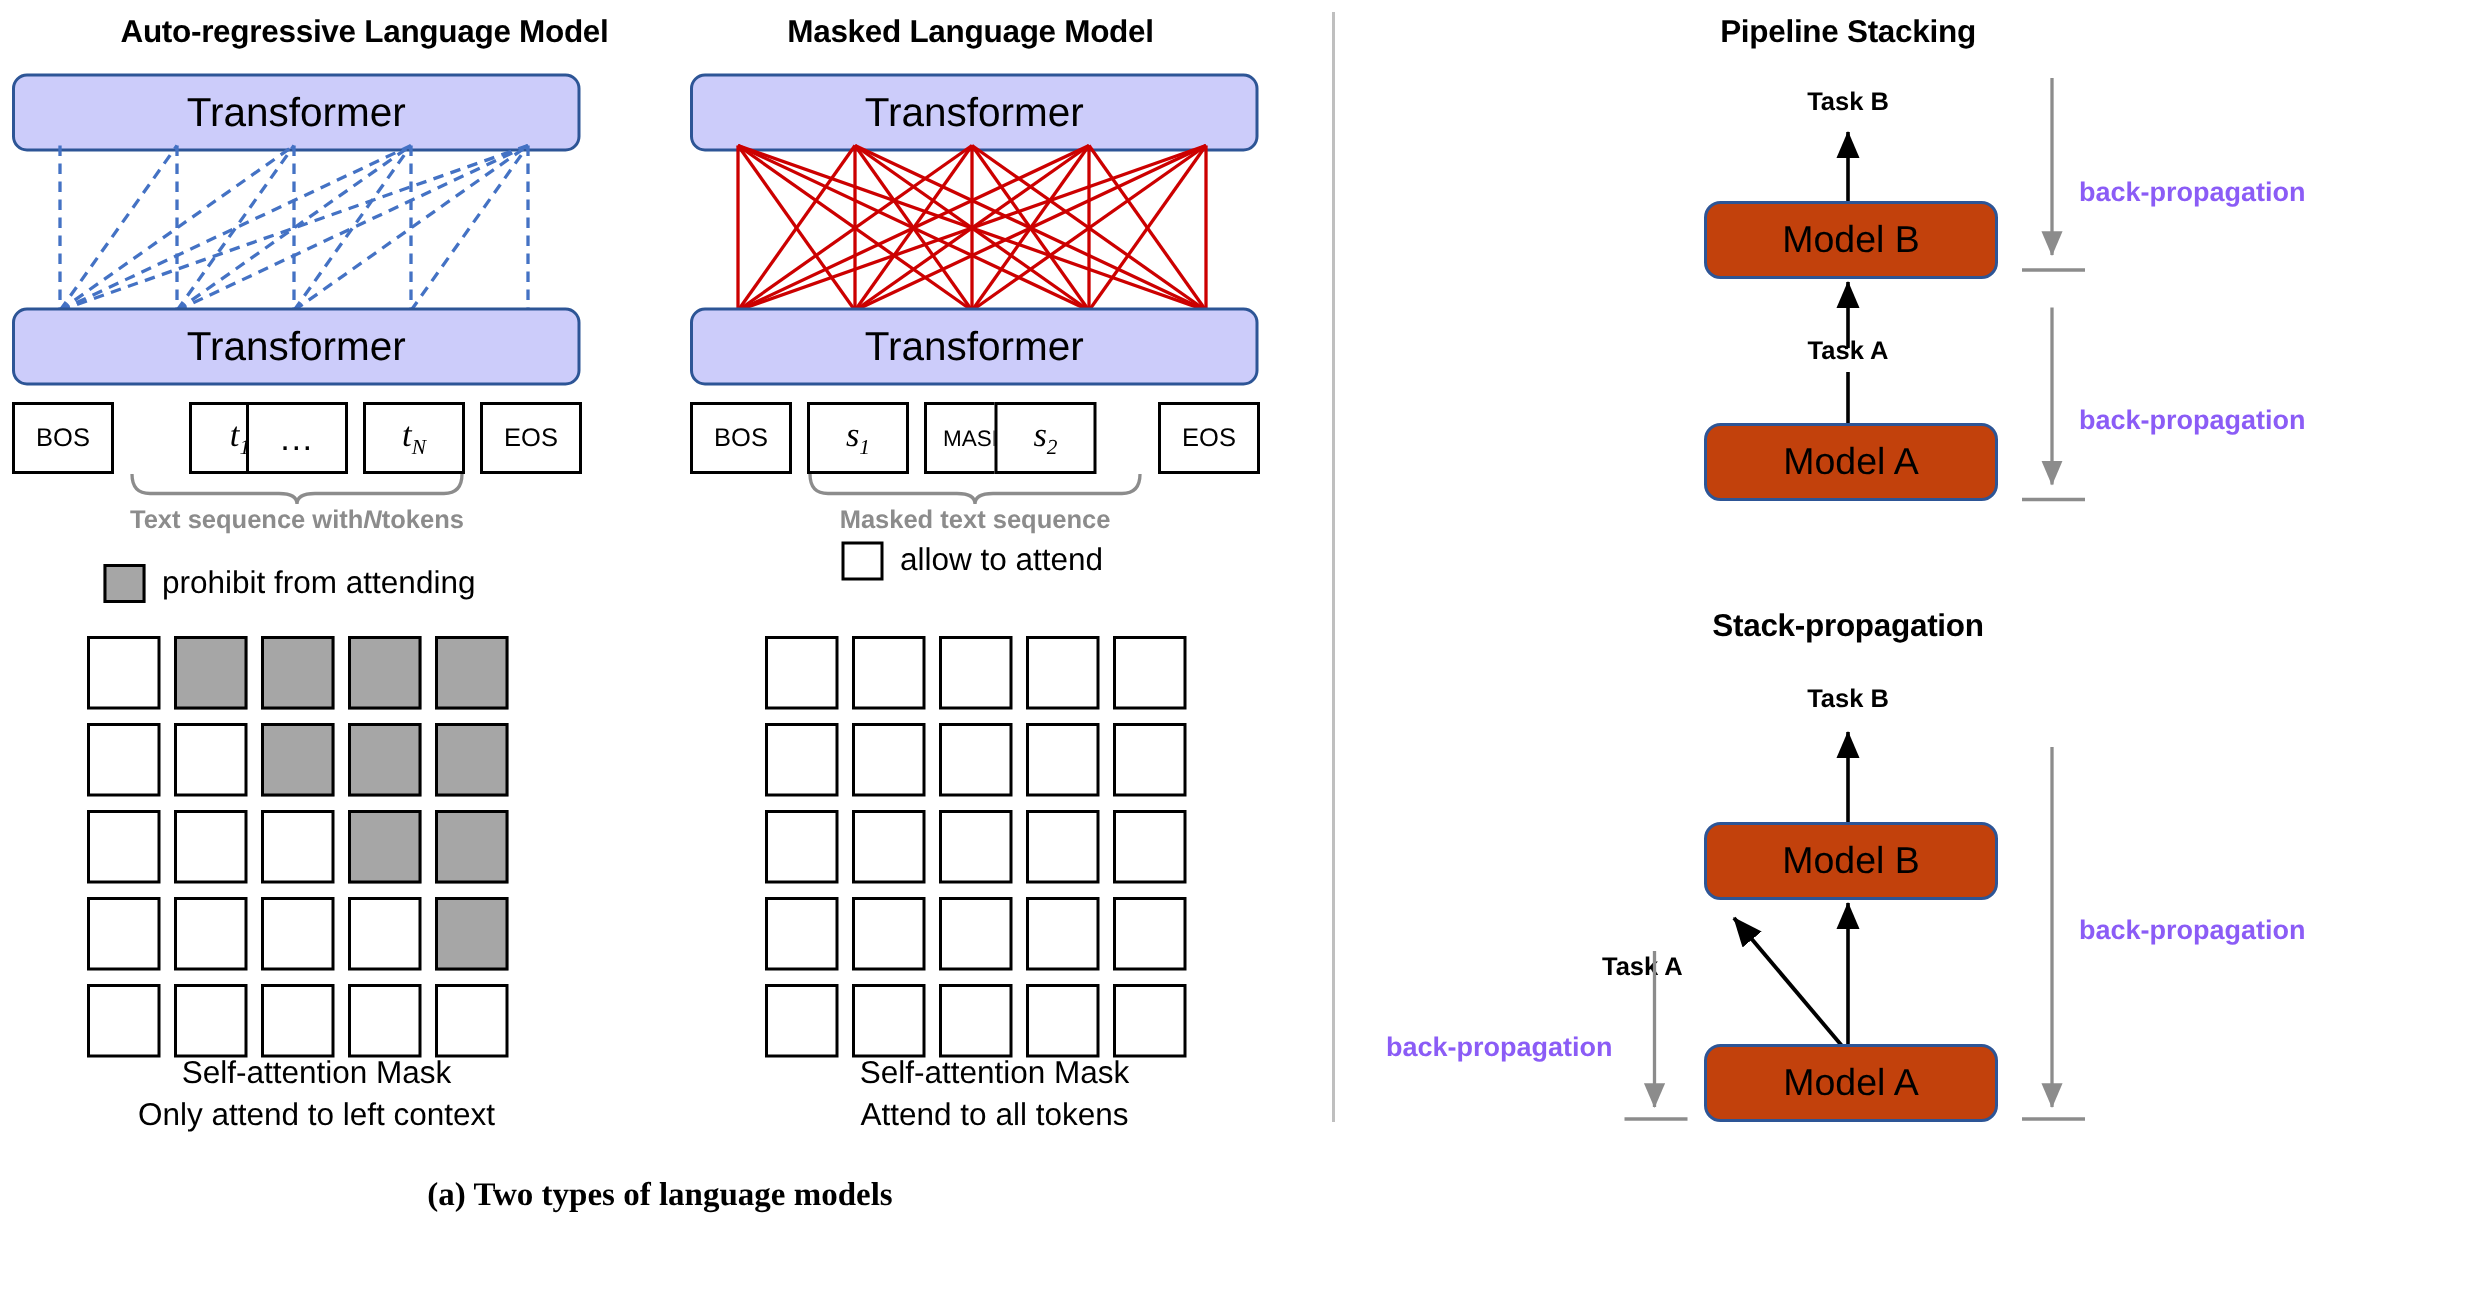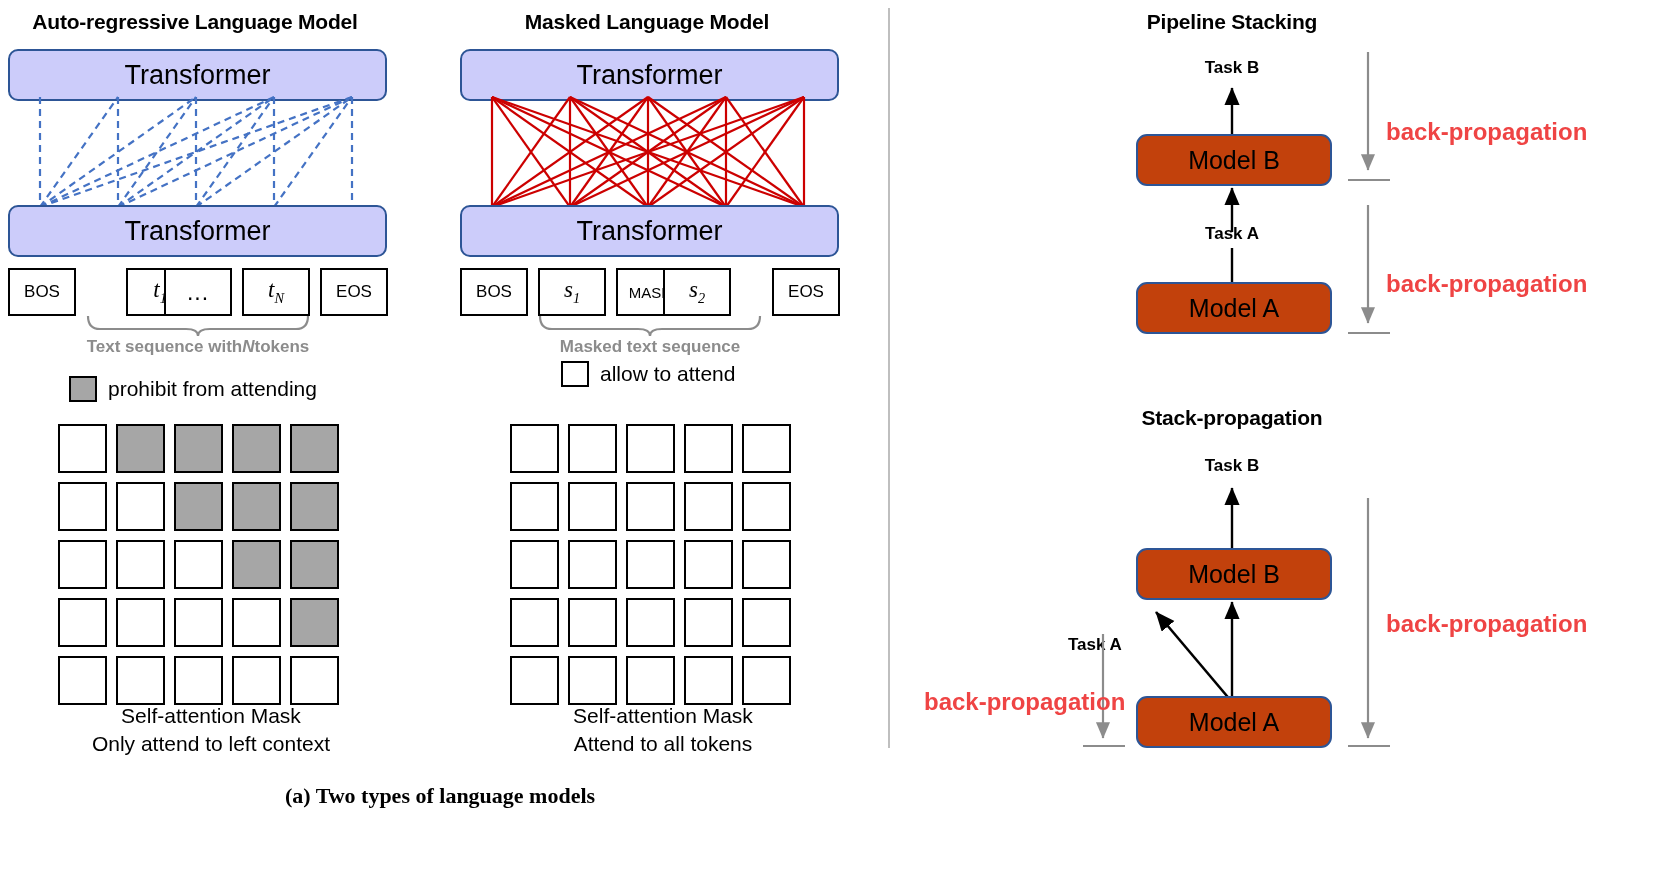--- a/index.html
+++ b/index.html
@@ -47,32 +47,32 @@
   .fig-cap{
     font-family:"Liberation Serif","DejaVu Serif",serif;font-weight:bold;font-size:22px;
     white-space:nowrap;
   }
 
   .model-box{
     background:#c2410c;border:2.5px solid #2d5596;border-radius:11px;
     font-size:25px;color:#000;
   }
   .task-lbl{font-weight:bold;font-size:17px;white-space:nowrap;}
-  .bp-lbl{color:#ef4444;font-weight:bold;font-size:24px;white-space:nowrap;}
+  .bp-lbl{color:#8b5cf6;font-weight:bold;font-size:18px;white-space:nowrap;}
 
   svg{overflow:visible;}
 </style>
 </head>
 <body>
 
 <div id="root">
 
   <div class="abs" style="left:888px;top:8px;width:2px;height:740px;background:#bfbfbf;"></div>
 
-  <div class="abs ctr panel-title" style="left:0px;top:8px;width:390px;height:28px;">Auto-regressive Language Model</div>
+  <div class="abs ctr panel-title" style="left:0px;top:8px;width:390px;height:28px;padding-left:48px;">Auto-regressive Language Model</div>
 
   <div class="abs ctr tf-box" style="left:8px;top:49px;width:375px;height:48px;">Transformer</div>
 
   <svg class="abs" width="400" height="112" style="left:0px;top:97px;">
     <g stroke="#4472c4" stroke-width="2.2" stroke-dasharray="7,5" fill="none">
 
       <line x1="40" y1="0" x2="40" y2="110"></line>
       <line x1="118" y1="0" x2="118" y2="110"></line>
       <line x1="196" y1="0" x2="196" y2="110"></line>
       <line x1="274" y1="0" x2="274" y2="110"></line>

